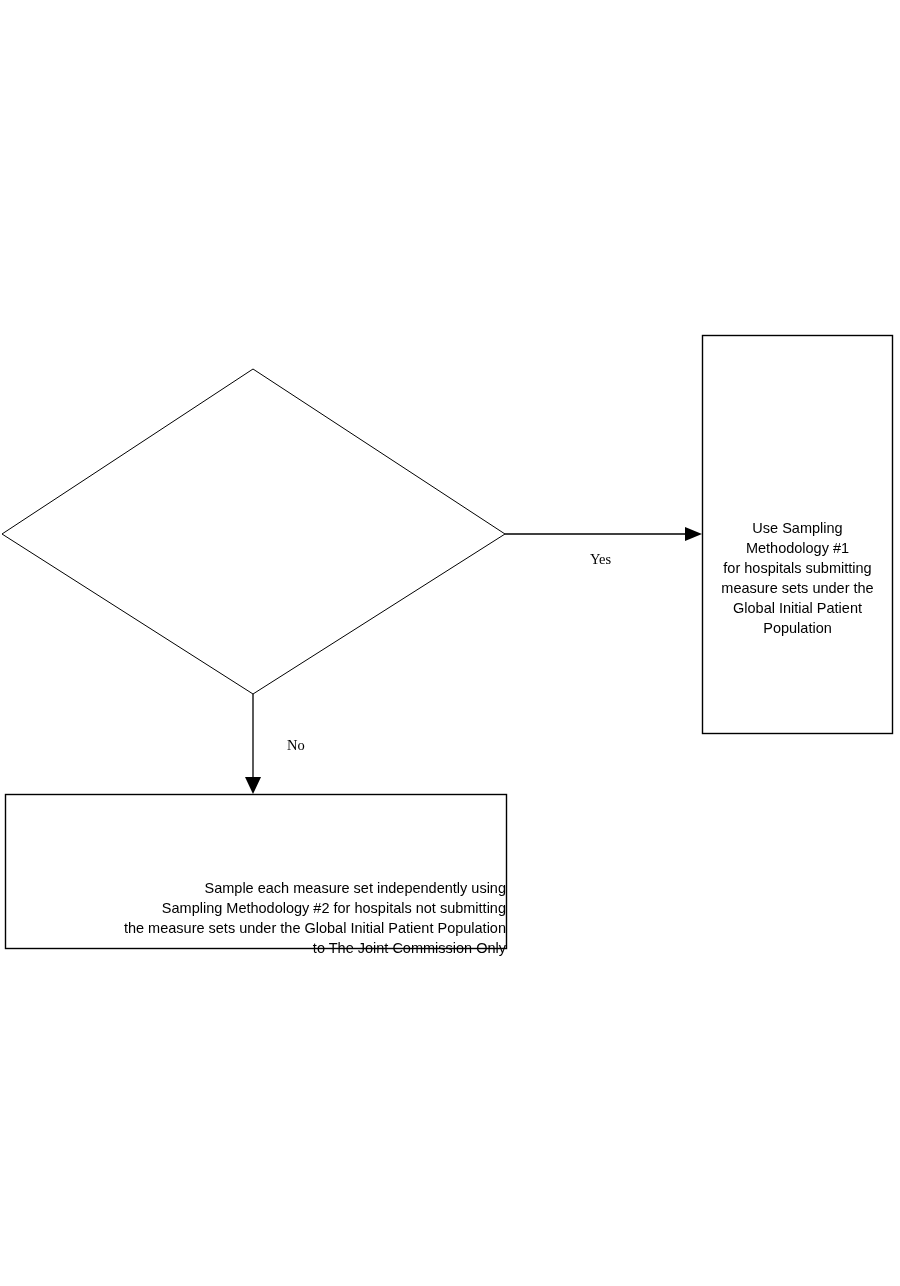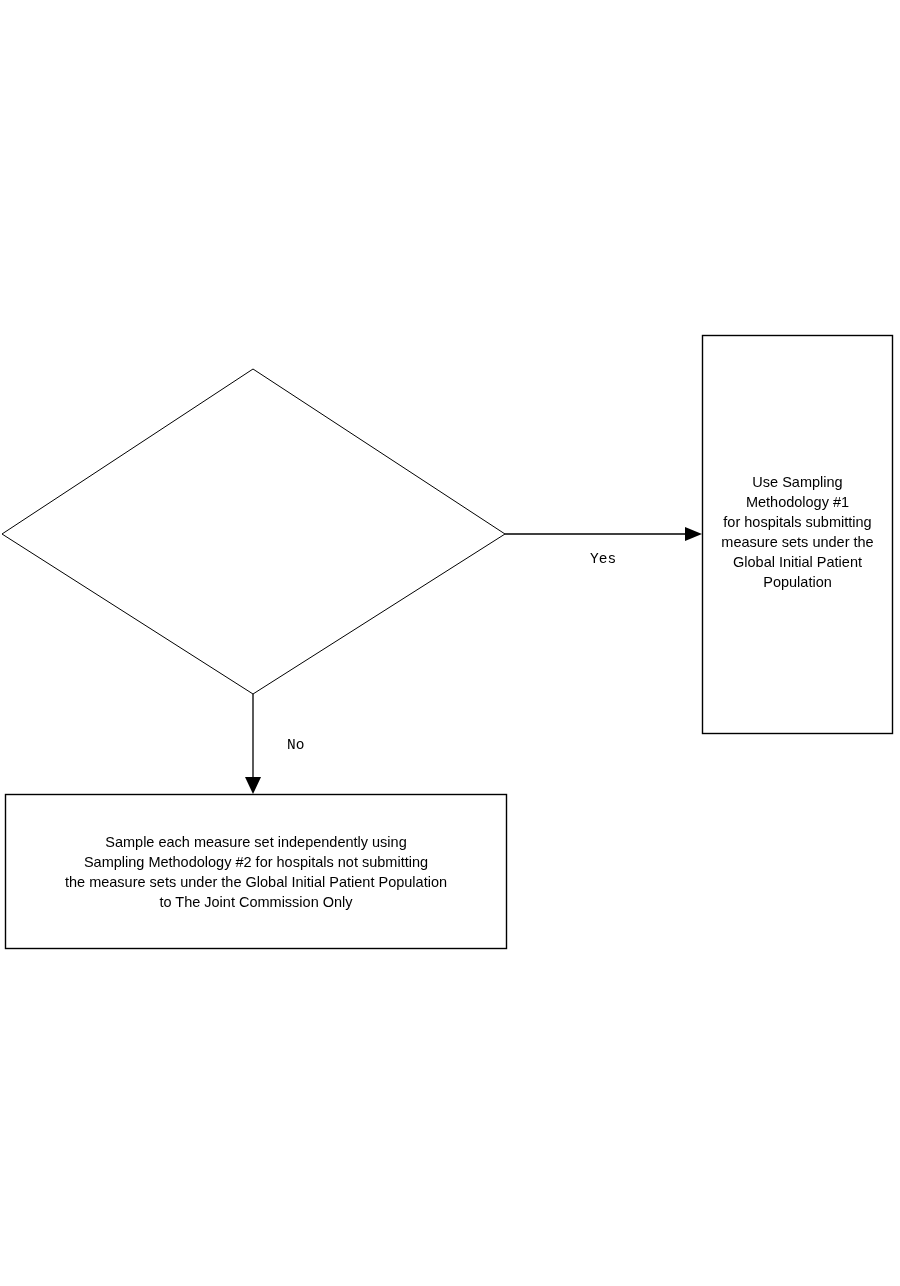--- a/index.html
+++ b/index.html
@@ -28,39 +28,41 @@
   }
   .node-text {
     position: absolute;
     text-align: center;
     font-family: "Liberation Sans", sans-serif;
     font-size: 14.5px;
     line-height: 20px;
     color: #000000;
     white-space: pre-line;
     pointer-events: none;
+    margin-top: 46px;
   }
   #decision-text {
     left: 52px;
     top: 500px;
     width: 440px;
   }
   #process-right-text {
     left: 702px;
     top: 472px;
     width: 191px;
   }
   #process-bottom-text {
     left: 6px;
     top: 832px;
     width: 500px;
+    text-align: right;
   }
   .edge-label {
     position: absolute;
-    font-family: Liberation Mono, monospace;
+    font-family: Liberation Serif, serif;
     font-size: 14.5px;
     line-height: 18px;
     color: #000000;
     white-space: nowrap;
   }
   #edge-label-yes {
     left: 590px;
     top: 550px;
   }
   #edge-label-no {

